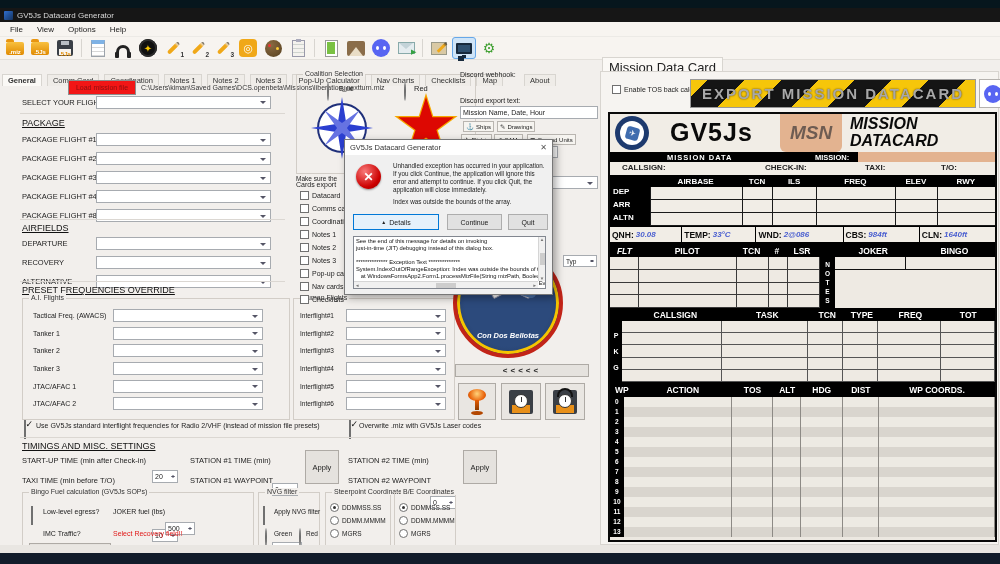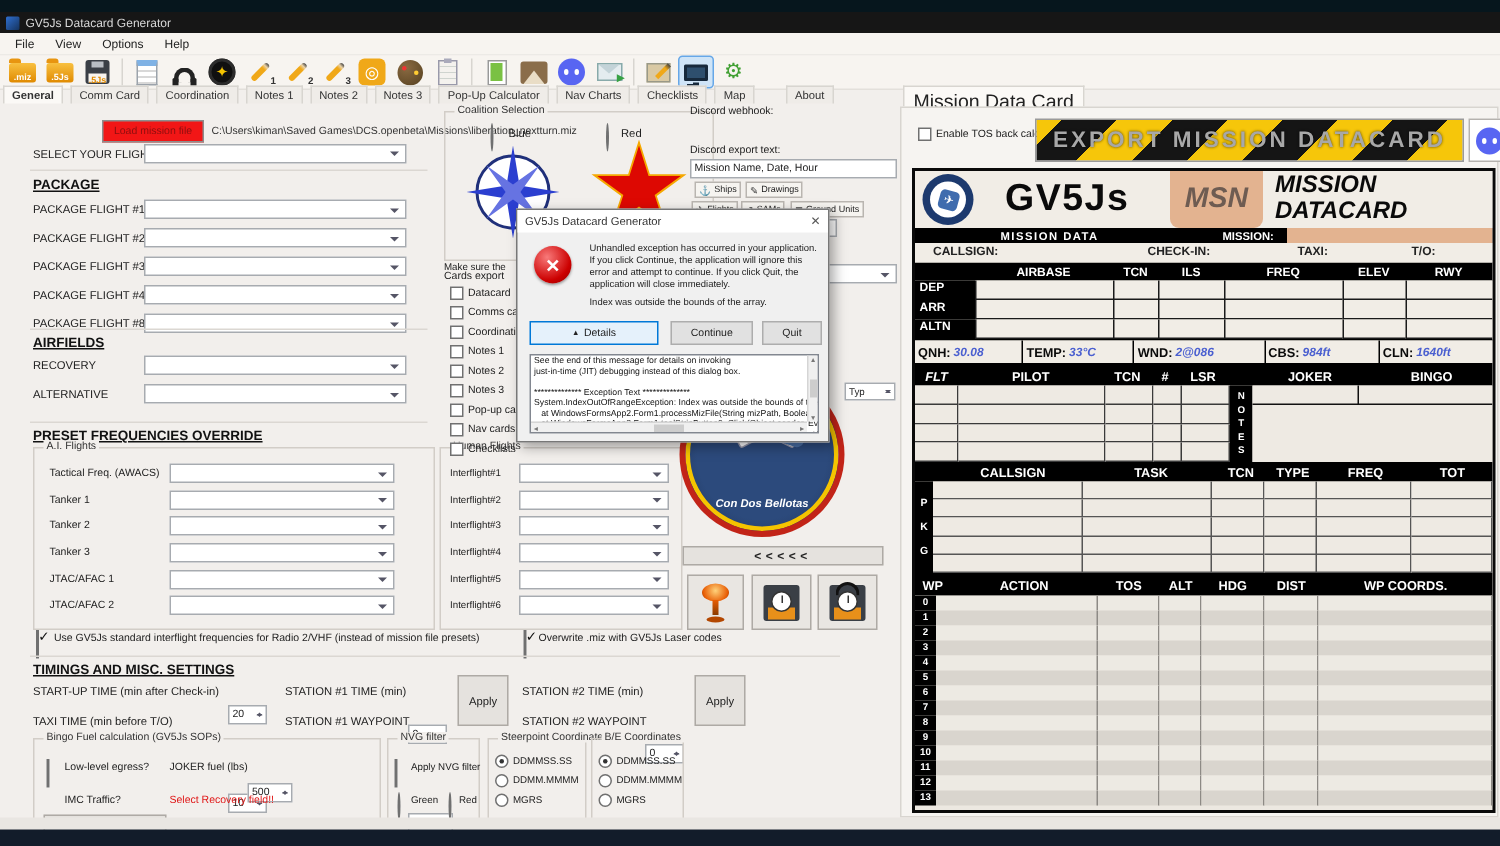--- a/index.html
+++ b/index.html
@@ -47,29 +47,29 @@
 .k-discord .shape::before{content:"";position:absolute;left:4px;top:7px;width:3px;height:4px;border-radius:50%;background:#fff}
 .k-discord .shape::after{content:"";position:absolute;right:4px;top:7px;width:3px;height:4px;border-radius:50%;background:#fff}
 .k-mail .shape{width:17px;height:12px;background:#e4ecef;border:1px solid #8aa;position:relative}
 .k-mail .shape::before{content:"";position:absolute;top:0;left:0;border-left:7.5px solid transparent;border-right:7.5px solid transparent;border-top:6px solid #c3d3d8}
 .k-mail .shape::after{content:"▶";position:absolute;right:-3px;bottom:-3px;font-size:7px;color:#36a143}
 .k-mapedit .shape{width:16px;height:13px;background:#d9c9a4;border:1px solid #998;position:relative}
 .k-mapedit .shape::after{content:"";position:absolute;right:-2px;top:3px;width:12px;height:3px;background:linear-gradient(90deg,#f0a818 70%,#444 100%);transform:rotate(-45deg)}
 .k-monitor .shape{width:16px;height:11px;background:#2e4f6e;border:2px solid #17293c;border-radius:1px;position:relative}
 .k-monitor .shape::after{content:"";position:absolute;left:4px;bottom:-6px;width:4px;height:3px;background:#17293c;box-shadow:-3px 2px 0 1px #17293c}
 .k-gear .shape::after{content:"⚙";font-size:14px;color:#41a033}
-#tabstrip{position:absolute;left:2px;top:57px;height:12px;display:flex;align-items:flex-end;gap:5px}
+#tabstrip{position:absolute;left:2px;top:74px;height:12px;display:flex;align-items:flex-end;gap:5px}
 .tab{font-size:7.5px;padding:1px 5px;background:#efece8;border:1px solid #d8d5d0;border-bottom:none;color:#333;white-space:nowrap}
 .tab.sel{background:#fbf9f6;font-weight:bold}
 .tab[data-name="tab-about"]{margin-left:16px}
 
 .lab{font-size:7.5px;color:#222;white-space:nowrap}
 .lab7{font-size:7px;color:#222;white-space:nowrap}
 .lab65{font-size:6.5px;color:#222;white-space:nowrap}
-.shead{font-size:9px;font-weight:bold;text-decoration:underline;color:#111;white-space:nowrap}
+.shead{font-size:9px;font-weight:normal;text-decoration:underline;color:#111;white-space:nowrap}
 .hline{position:absolute;height:1px;background:#dbd7d2}
 .combo{height:13px;background:#fff;border:1px solid #a7abb0;position:relative;flex:none}
 .combo::after{content:"";position:absolute;right:4px;top:50%;margin-top:-1px;border:3px solid transparent;border-top-color:#556}
 .num{height:13px;background:#fff;border:1px solid #a7abb0;position:relative;font-size:7px;display:flex;align-items:center;padding-left:2px}
 .num::before{content:"";position:absolute;right:2px;top:2px;border:2.5px solid transparent;border-bottom-color:#556}
 .num::after{content:"";position:absolute;right:2px;bottom:2px;border:2.5px solid transparent;border-top-color:#556}
 .cb{width:9px;height:9px;background:#fff;border:1px solid #707070;position:relative;flex:none}
 .cb.on::after{content:"✓";position:absolute;top:-2.5px;left:0.5px;font-size:9px;color:#111}
 .rd{width:9px;height:9px;background:#fff;border:1px solid #707070;border-radius:50%;position:relative;flex:none}
 .rd.on::after{content:"";position:absolute;inset:2px;background:#333;border-radius:50%}
@@ -318,20 +318,24 @@
         <div class="combo" data-name="package-flight-4-combo" style="width: 175px;"></div>
       </div>
       <div class="frow" data-name="package-flight-5-row">
         <span class="lab" data-name="package-flight-5-label">PACKAGE FLIGHT #8</span>
         <div class="combo" data-name="package-flight-5-combo" style="width: 175px;"></div>
       </div>
     </div>
   <div class="hline" style="left:20px;top:219px;width:265px" data-name="divider"></div>
   <div class="abs shead" style="left:22px;top:223px" data-name="airfields-header">AIRFIELDS</div>
   <div id="afrows" class="abs" style="left:22px;top:234px;width:250px" data-name="airfield-rows">
+      <div class="frow" data-name="airfield-departure-row">
+        <span class="lab" data-name="airfield-departure-label">DEPARTURE</span>
+        <div class="combo" data-name="airfield-departure-combo" style="width: 175px;"></div>
+      </div>
       <div class="frow" data-name="airfield-recovery-row">
         <span class="lab" data-name="airfield-recovery-label">RECOVERY</span>
         <div class="combo" data-name="airfield-recovery-combo" style="width: 175px;"></div>
       </div>
       <div class="frow" data-name="airfield-alternative-row">
         <span class="lab" data-name="airfield-alternative-label">ALTERNATIVE</span>
         <div class="combo" data-name="airfield-alternative-combo" style="width: 175px;"></div>
       </div>
     </div>
   <div class="hline" style="left:20px;top:281px;width:265px" data-name="divider"></div>

